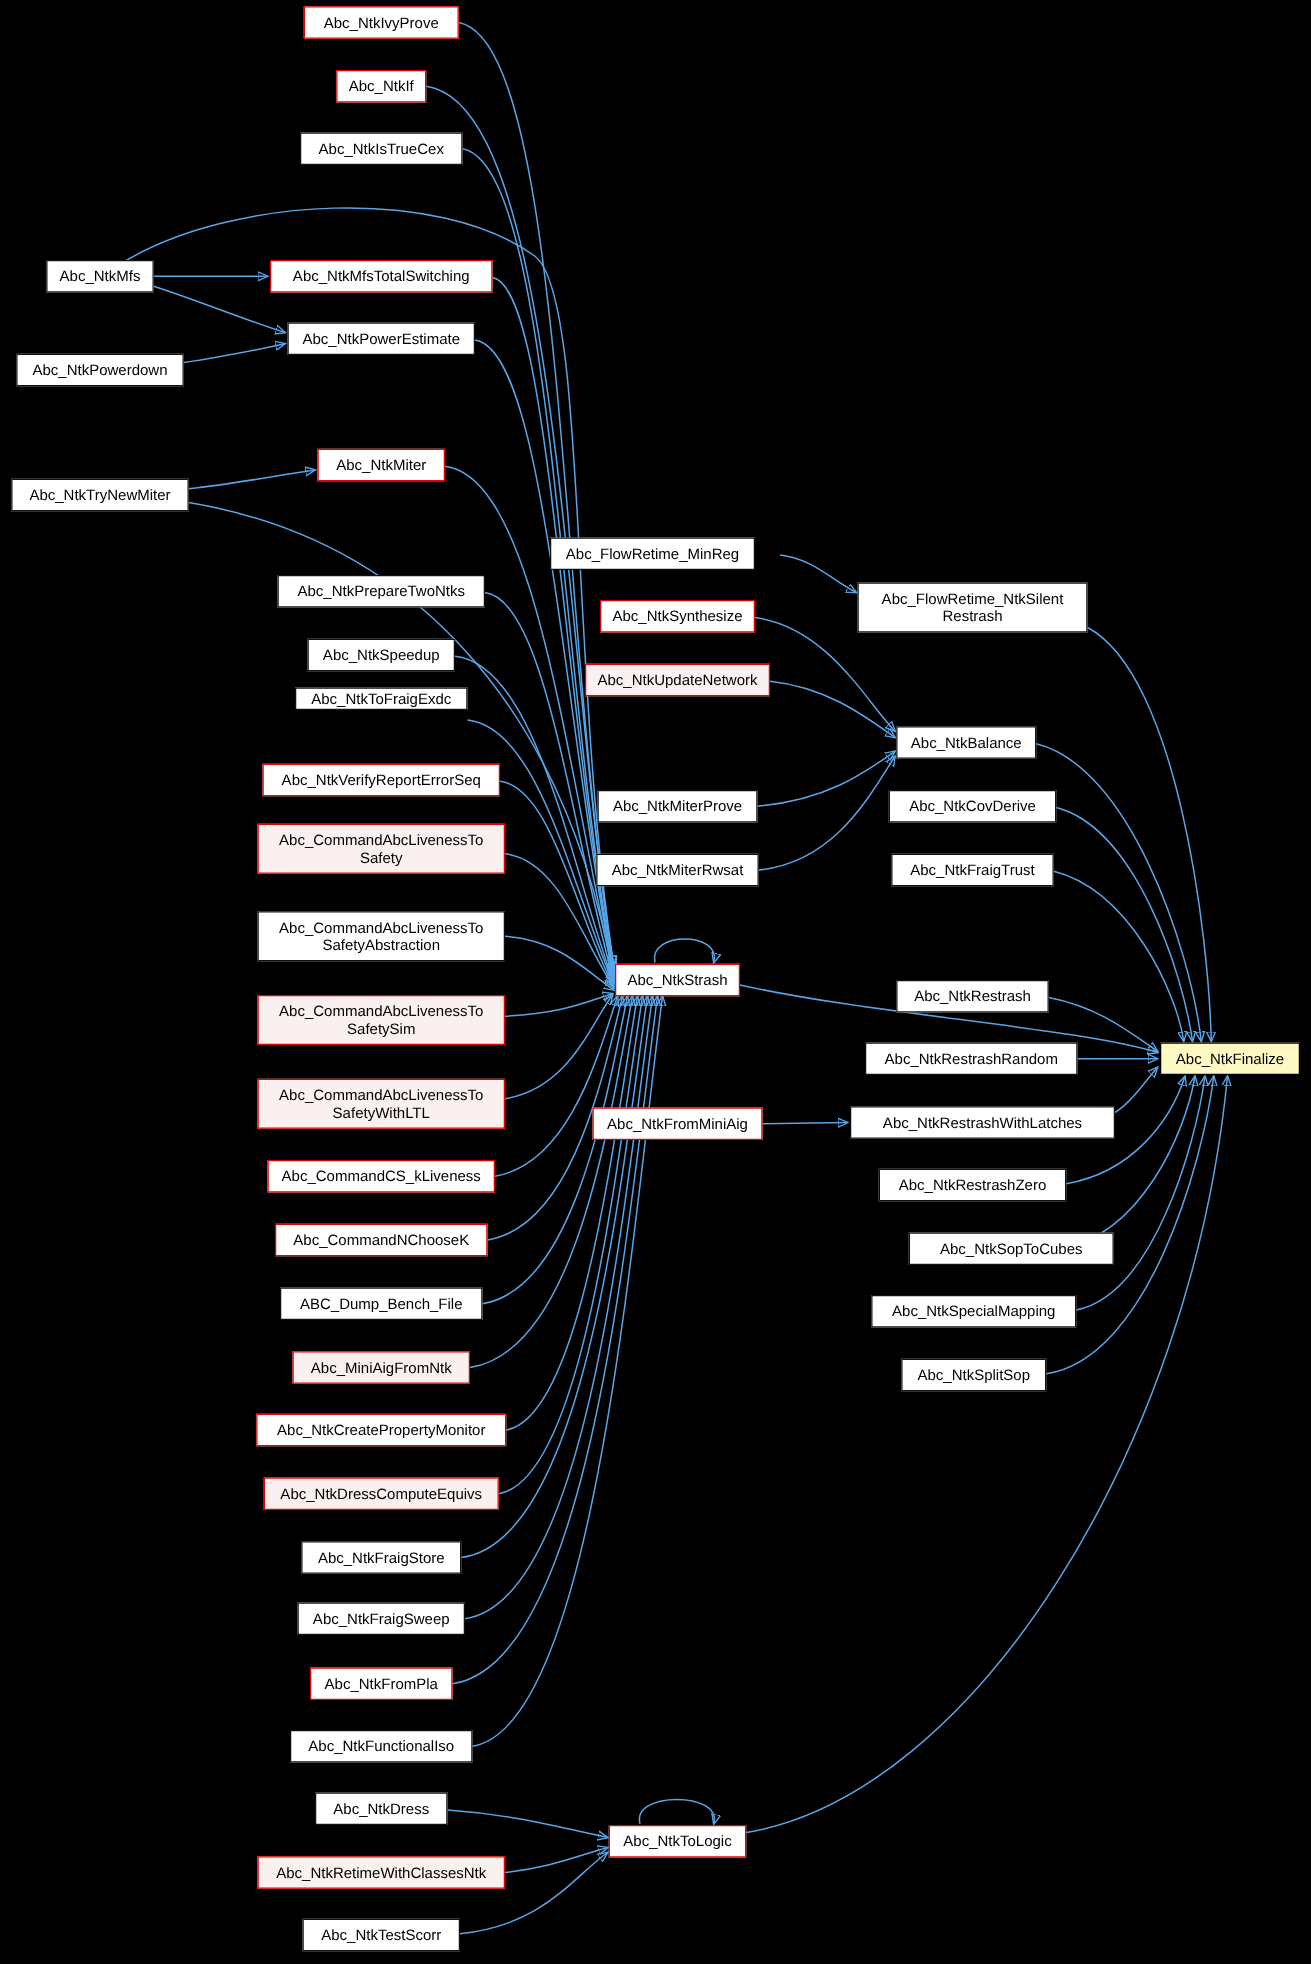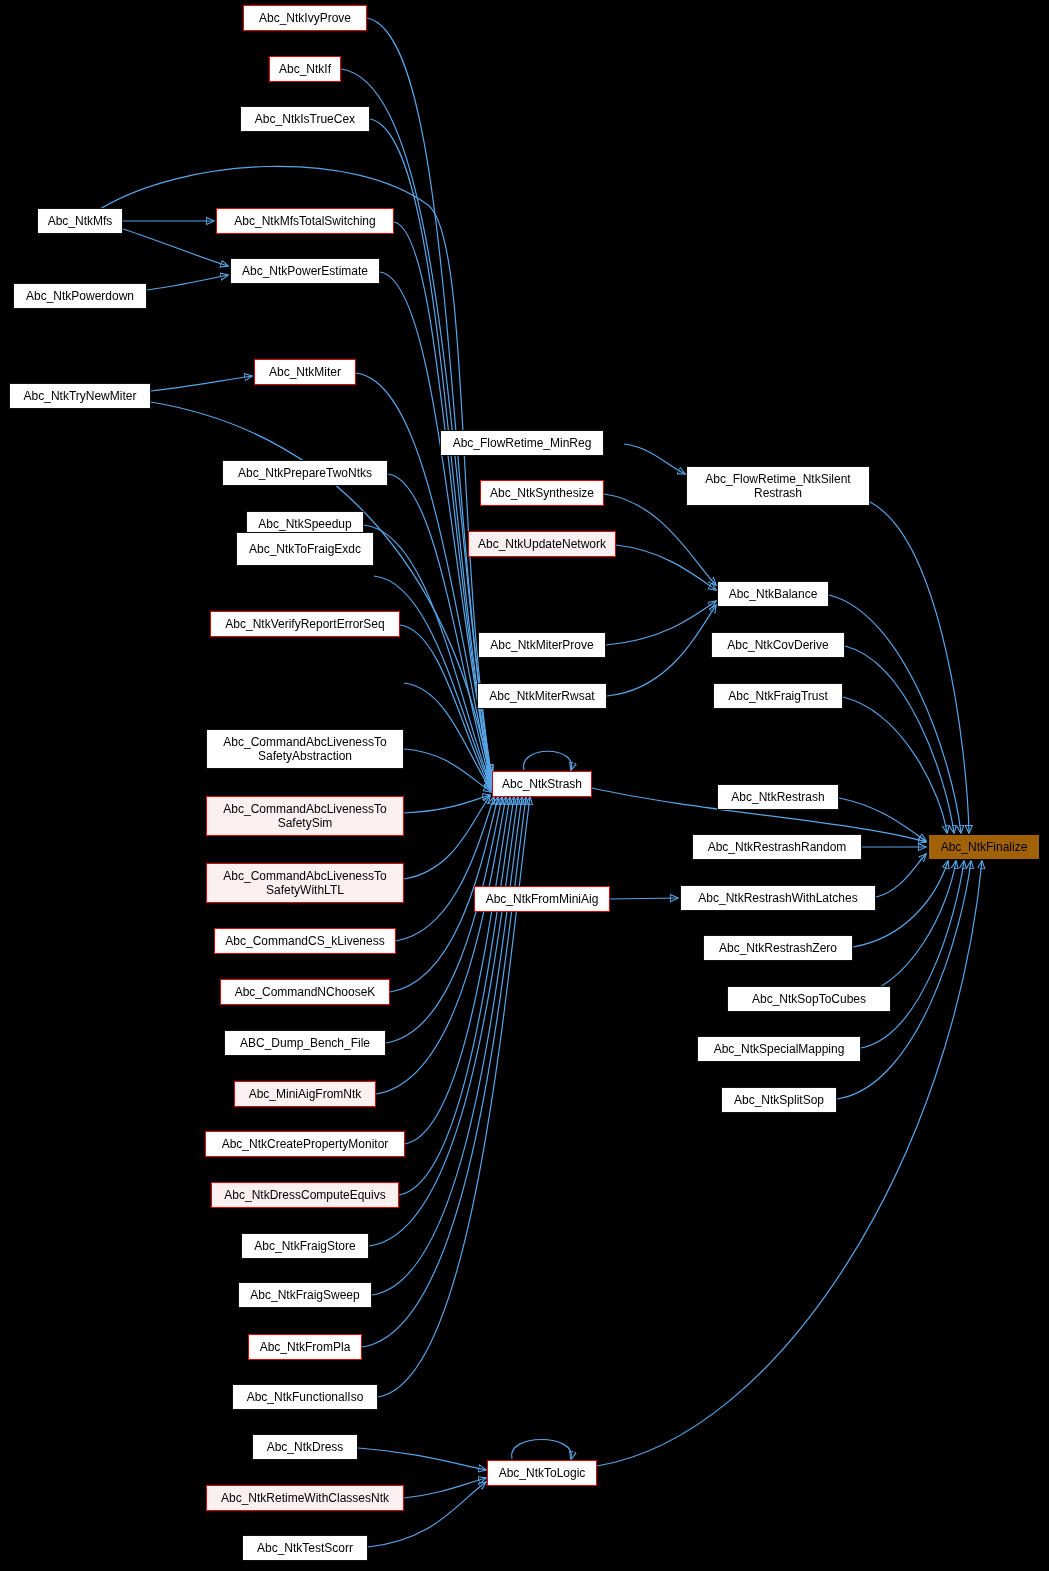--- a/index.html
+++ b/index.html
@@ -4,21 +4,21 @@
 <style>
   html,body{margin:0;padding:0;background:#000;}
   .canvas{position:relative;width:1049px;height:1571px;background:#000;overflow:hidden;font-family:"Liberation Sans",sans-serif;border-radius:26px;}
   svg.edges{position:absolute;left:0;top:0;}
   svg.edges path, svg.edges line{fill:none;stroke:#58a6e8;stroke-width:1.2;marker-end:url(#ah);}
   .node{position:absolute;box-sizing:border-box;display:flex;align-items:center;justify-content:center;
         text-align:center;background:#fff;border:1px solid #111;color:#000;
         font:12px/1.2 "Liberation Sans",sans-serif;padding:1px 4px;cursor:pointer;}
   .red{border-color:#e20000;}
   .pink{border-color:#e20000;background:#fbf0f0;text-align:center;}
-  .cur{background:#a16207;border-color:#000;}
+  .cur{background:#fef9c3;border-color:#000;}
 </style>
 </head>
 <body>
 
 <div class="canvas">
 
   <svg class="edges" width="1049" height="1571" viewBox="0 0 1049 1571">
     <defs>
       <marker id="ah" viewBox="0 0 10 10" refX="8.5" refY="5" markerWidth="7.5" markerHeight="7.5" orient="auto">
         <path d="M0,1 L9,5 L0,9 z" fill="#58a6e8" stroke="none"></path>
@@ -84,22 +84,23 @@
   <div class="node red" style="left:269px;top:56px;width:72px;height:26px">Abc_NtkIf</div>
   <div class="node" style="left:240px;top:106px;width:130px;height:26px">Abc_NtkIsTrueCex</div>
   <div class="node" style="left:37px;top:208px;width:86px;height:26px">Abc_NtkMfs</div>
   <div class="node red" style="left:216px;top:208px;width:178px;height:26px">Abc_NtkMfsTotalSwitching</div>
   <div class="node" style="left:230px;top:258px;width:150px;height:26px">Abc_NtkPowerEstimate</div>
   <div class="node" style="left:13px;top:283px;width:134px;height:26px">Abc_NtkPowerdown</div>
   <div class="node red" style="left:254px;top:359px;width:102px;height:26px">Abc_NtkMiter</div>
   <div class="node" style="left:9px;top:383px;width:142px;height:26px">Abc_NtkTryNewMiter</div>
   <div class="node" style="left:222px;top:460px;width:166px;height:26px">Abc_NtkPrepareTwoNtks</div>
   <div class="node" style="left:246px;top:511px;width:118px;height:26px">Abc_NtkSpeedup</div>
-  <div class="node" style="left:236px;top:532px;width:138px;height:34px">Abc_NtkToFraigExdc</div>
+  <div class="node" style="left:236px;top:550px;width:138px;height:18px">Abc_NtkToFraigExdc</div>
   <div class="node red" style="left:210px;top:611px;width:190px;height:26px">Abc_NtkVerifyReportErrorSeq</div>
+  <div class="node pink" style="left:206px;top:659px;width:198px;height:40px">Abc_CommandAbcLivenessTo Safety</div>
   <div class="node" style="left:206px;top:729px;width:198px;height:40px">Abc_CommandAbcLivenessTo SafetyAbstraction</div>
   <div class="node pink" style="left:206px;top:796px;width:198px;height:40px">Abc_CommandAbcLivenessTo SafetySim</div>
   <div class="node pink" style="left:206px;top:863px;width:198px;height:40px">Abc_CommandAbcLivenessTo SafetyWithLTL</div>
   <div class="node red" style="left:214px;top:928px;width:182px;height:26px">Abc_CommandCS_kLiveness</div>
   <div class="node red" style="left:220px;top:979px;width:170px;height:26px">Abc_CommandNChooseK</div>
   <div class="node" style="left:224px;top:1030px;width:162px;height:26px">ABC_Dump_Bench_File</div>
   <div class="node pink" style="left:234px;top:1081px;width:142px;height:26px">Abc_MiniAigFromNtk</div>
   <div class="node red" style="left:205px;top:1131px;width:200px;height:26px">Abc_NtkCreatePropertyMonitor</div>
   <div class="node pink" style="left:211px;top:1182px;width:188px;height:26px">Abc_NtkDressComputeEquivs</div>
   <div class="node" style="left:241px;top:1233px;width:128px;height:26px">Abc_NtkFraigStore</div>
@@ -118,20 +119,20 @@
   <div class="node red" style="left:492px;top:771px;width:100px;height:26px">Abc_NtkStrash</div>
   <div class="node red" style="left:474px;top:886px;width:136px;height:26px">Abc_NtkFromMiniAig</div>
   <div class="node red" style="left:487px;top:1460px;width:110px;height:26px">Abc_NtkToLogic</div>
 
   <div class="node" style="left:686px;top:466px;width:184px;height:40px">Abc_FlowRetime_NtkSilent Restrash</div>
   <div class="node" style="left:717px;top:581px;width:112px;height:26px">Abc_NtkBalance</div>
   <div class="node" style="left:711px;top:632px;width:134px;height:26px">Abc_NtkCovDerive</div>
   <div class="node" style="left:713px;top:683px;width:130px;height:26px">Abc_NtkFraigTrust</div>
   <div class="node" style="left:717px;top:784px;width:122px;height:26px">Abc_NtkRestrash</div>
   <div class="node" style="left:692px;top:834px;width:170px;height:26px">Abc_NtkRestrashRandom</div>
-  <div class="node" style="left:680px;top:885px;width:196px;height:26px">Abc_NtkRestrashWithLatches</div>
+  <div class="node" style="left:680px;top:885px;width:212px;height:26px">Abc_NtkRestrashWithLatches</div>
   <div class="node" style="left:703px;top:935px;width:150px;height:26px">Abc_NtkRestrashZero</div>
   <div class="node" style="left:727px;top:986px;width:164px;height:26px">Abc_NtkSopToCubes</div>
   <div class="node" style="left:697px;top:1036px;width:164px;height:26px">Abc_NtkSpecialMapping</div>
   <div class="node" style="left:721px;top:1087px;width:116px;height:26px">Abc_NtkSplitSop</div>
   <div class="node cur" style="left:928px;top:834px;width:112px;height:26px">Abc_NtkFinalize</div>
 
 </div>
 
 </body></html>

